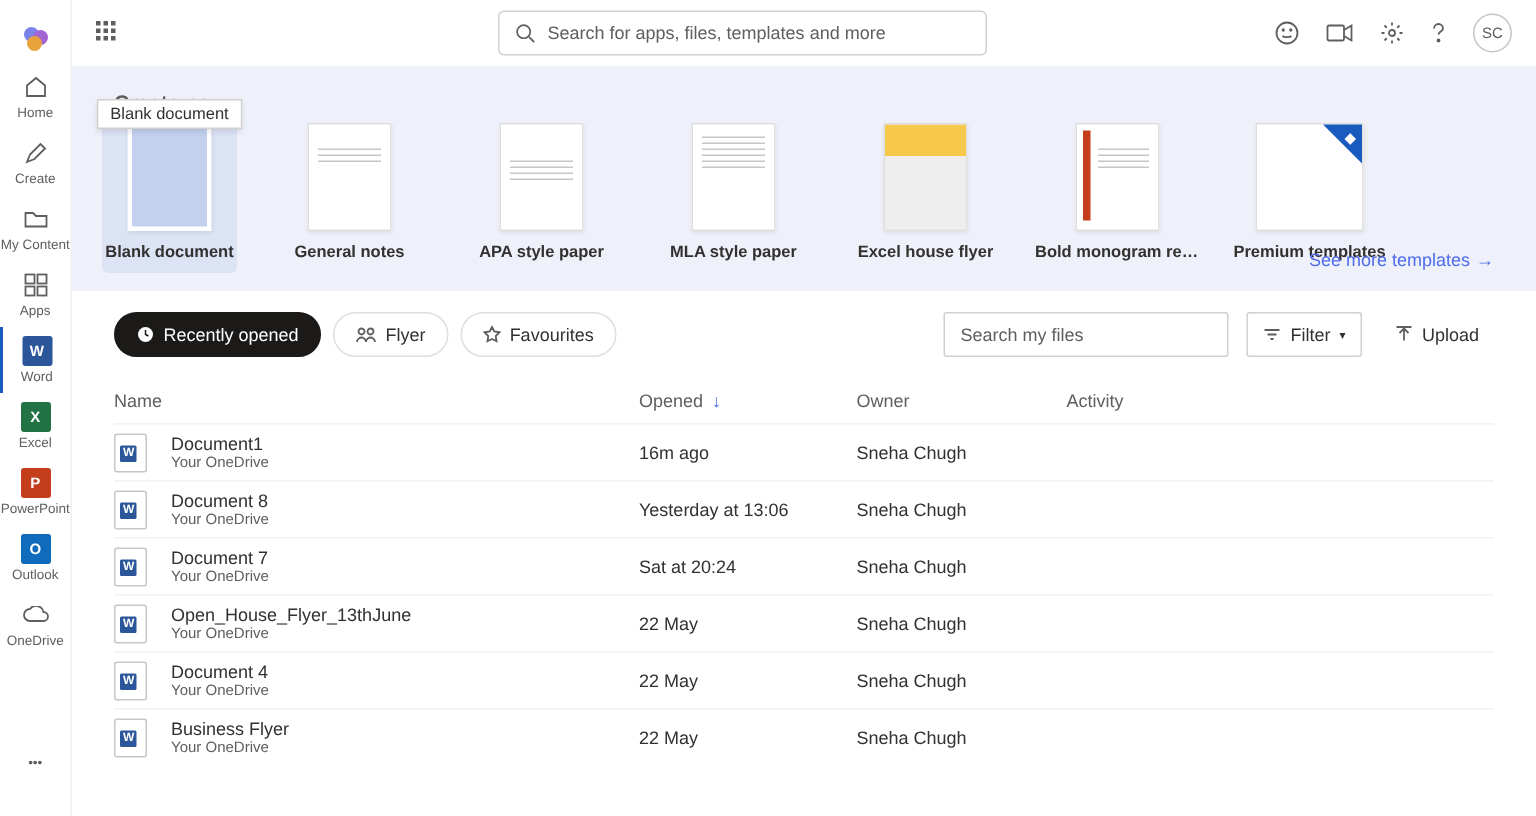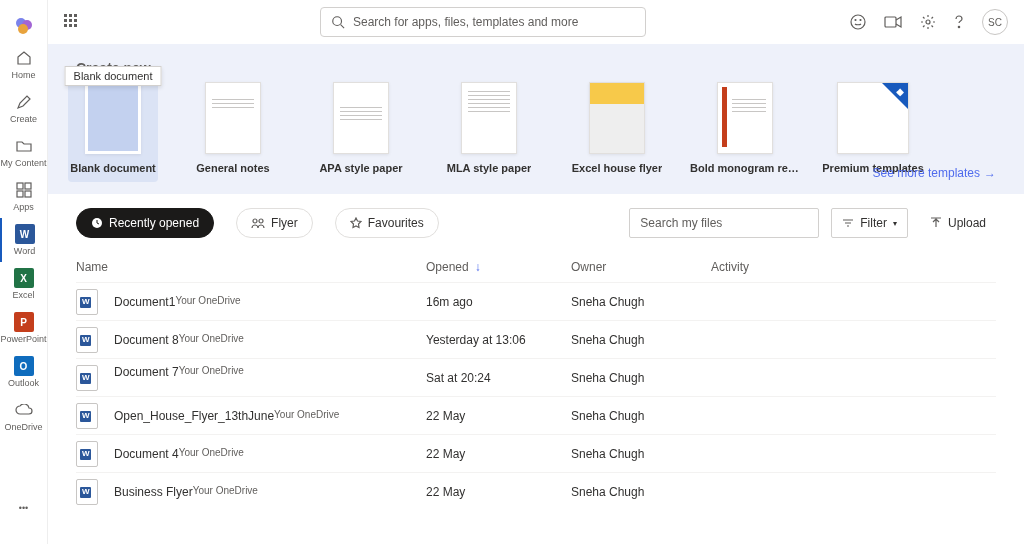--- a/index.html
+++ b/index.html
@@ -9,21 +9,21 @@
 .rail-item{width:48px;display:flex;flex-direction:column;align-items:center;padding:6px 0;cursor:pointer;font-size:9px;color:#605e5c;gap:2px}
 .rail-item.active{border-left:2px solid #185abd}
 .rail-icon{width:20px;height:20px;display:flex;align-items:center;justify-content:center}
 .rail-label{font-size:9px}
 .rail-more{position:absolute;bottom:20px}
 
 .main{flex:1;height:100%;overflow-y:auto;overflow-x:hidden;position:relative}
 .main::-webkit-scrollbar{width:10px}
 .main::-webkit-scrollbar-thumb{background:#c8c6c4;border-radius:5px}
 
-.topbar{height:44px;display:flex;align-items:center;padding:0 16px;}
+.topbar{height:44px;display:flex;align-items:center;padding:0 16px;gap:12px}
 .waffle{width:16px;height:16px;display:grid;grid-template-columns:repeat(3,3px);grid-template-rows:repeat(3,3px);gap:2px}
 .waffle span{background:#605e5c}
 .searchbox{flex:0 0 326px;margin-left:240px;height:30px;border:1px solid #d2d0ce;border-radius:4px;display:flex;align-items:center;padding:0 10px;gap:8px;color:#605e5c}
 .searchbox input{border:0;outline:0;flex:1;font-size:12px;color:#323130;background:transparent}
 .searchbox input::placeholder{color:#605e5c}
 .topbar-right{margin-left:auto;display:flex;align-items:center;gap:18px;color:#605e5c}
 .avatar{width:26px;height:26px;border-radius:50%;border:1px solid #c8c6c4;display:flex;align-items:center;justify-content:center;font-size:10px;color:#605e5c}
 
 .create-panel{background:#eef1fa;padding:16px 28px 20px;position:relative}
 .create-title{font-size:14px;font-weight:600;color:#605e5c;margin-bottom:4px}
@@ -34,40 +34,40 @@
 .tmpl.sel .thumb{background:#c3d1ef;border:3px solid #fff}
 .thumb.house{background:linear-gradient(#f7c94a 0 30%,#eee 30% 100%)}
 .thumb.mono::before{content:"";position:absolute;left:4px;top:4px;width:5px;height:60px;background:#c43e1c}
 .thumb.prem{width:72px}
 .tmpl-label{font-size:11px;font-weight:600;text-align:center;white-space:nowrap;overflow:hidden;text-overflow:ellipsis;max-width:110px}
 .tooltip{position:absolute;top:-8px;left:50%;transform:translateX(-50%);background:#fff;border:1px solid #d2d0ce;padding:3px 8px;font-size:11px;white-space:nowrap;box-shadow:0 2px 4px rgba(0,0,0,0.1);z-index:5}
 .prem-corner{position:absolute;top:0;right:0;width:0;height:0;border-left:26px solid transparent;border-top:26px solid #185abd}
 .prem-diamond{position:absolute;top:3px;right:4px;color:#fff;font-size:10px}
 .see-more{position:absolute;right:28px;bottom:14px;color:#4f6bed;font-size:12px;cursor:pointer;display:flex;align-items:center;gap:4px}
 
-.filterbar{display:flex;align-items:flex-end;gap:22px;padding:14px 28px}
+.filterbar{display:flex;align-items:flex-end;gap:8px;padding:14px 28px}
 .pill{height:30px;border-radius:15px;display:flex;align-items:center;gap:6px;padding:0 14px;font-size:12px;cursor:pointer;border:1px solid #e1dfdd;background:#fff}
 .pill.dark{background:#1b1a19;color:#fff;border-color:#1b1a19}
 .filterbar-right{margin-left:auto;display:flex;align-items:center;gap:12px}
 .fileinput{width:190px;height:30px;border:1px solid #d2d0ce;border-radius:2px;padding:0 10px;font-size:12px;outline:0}
 .fileinput::placeholder{color:#605e5c}
 .btn{height:30px;border:1px solid #d2d0ce;border-radius:2px;background:#fff;padding:0 10px;display:flex;align-items:center;gap:6px;font-size:12px;cursor:pointer}
 .btn.plain{border:0}
 
 .tbl{padding:0 28px}
 .thead{display:flex;padding:8px 0;color:#605e5c;font-size:12px}
 .col-name{flex:0 0 350px}
 .col-open{flex:0 0 145px;display:flex;align-items:center;gap:6px}
 .col-owner{flex:0 0 140px}
 .col-act{flex:1}
 .row{display:flex;align-items:center;height:38px;border-top:1px solid #f3f2f1}
 .doc-icon{width:22px;height:26px;margin-right:16px;background:#fff;border:1px solid #c8c6c4;border-radius:2px;position:relative}
 .doc-icon::before{content:"";position:absolute;left:3px;top:7px;width:11px;height:11px;background:#2b579a;border-radius:1px}
 .doc-icon::after{content:"W";position:absolute;left:5px;top:7px;font-size:8px;color:#fff;font-weight:bold}
-.doc-meta{display:flex;}
+.doc-meta{display:flex;flex-direction:column}
 .doc-title{font-size:12px;color:#323130}
 .doc-sub{font-size:10px;color:#605e5c}
 
 .app-word{width:20px;height:20px;background:#2b579a;border-radius:2px;color:#fff;font-size:10px;font-weight:bold;display:flex;align-items:center;justify-content:center}
 .app-excel{width:20px;height:20px;background:#217346;border-radius:2px;color:#fff;font-size:10px;font-weight:bold;display:flex;align-items:center;justify-content:center}
 .app-ppt{width:20px;height:20px;background:#c43e1c;border-radius:2px;color:#fff;font-size:10px;font-weight:bold;display:flex;align-items:center;justify-content:center}
 .app-outlook{width:20px;height:20px;background:#0f6cbd;border-radius:2px;color:#fff;font-size:10px;font-weight:bold;display:flex;align-items:center;justify-content:center}
 .thumb-lines{position:absolute;top:16px;left:6px;right:6px;display:flex;flex-direction:column;gap:3px}
 .thumb-lines span{height:1px;background:#c8c6c4}
 </style>

